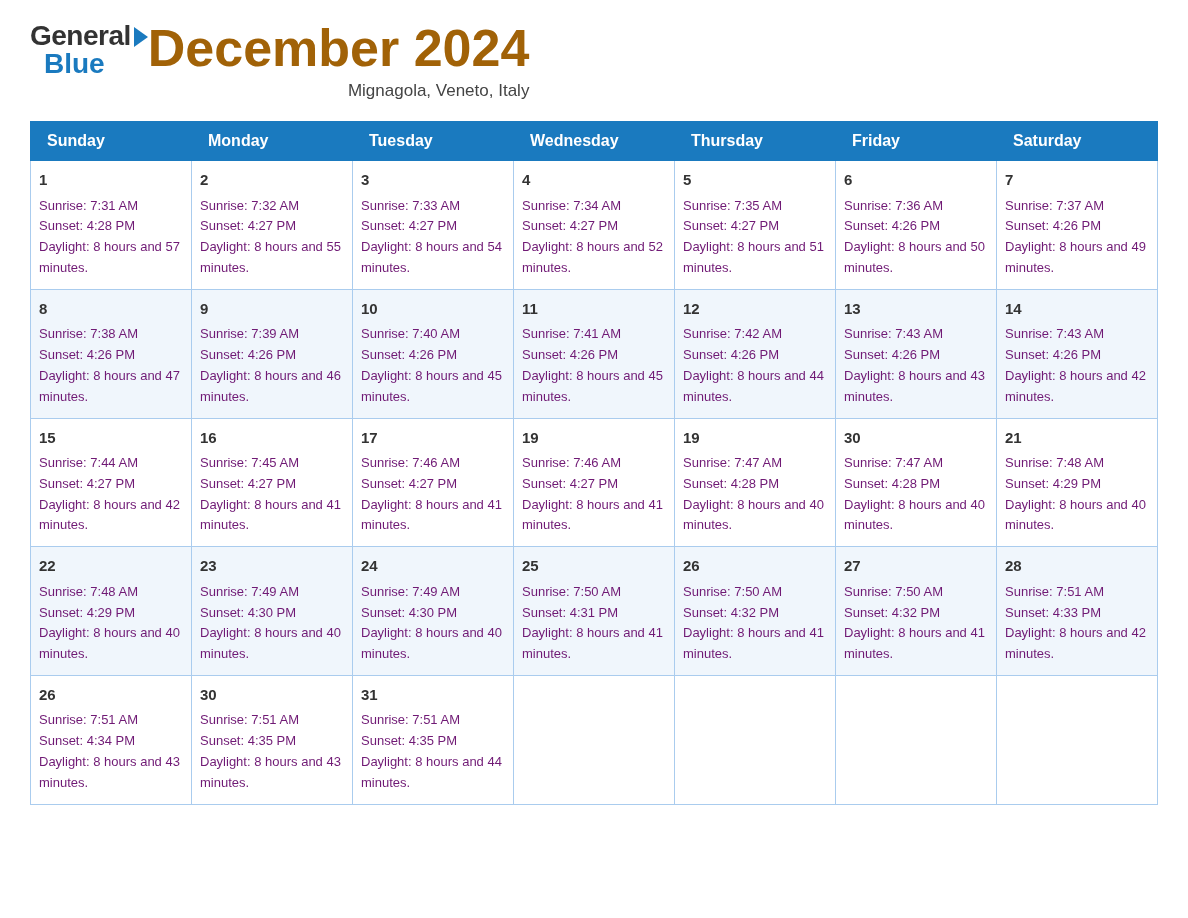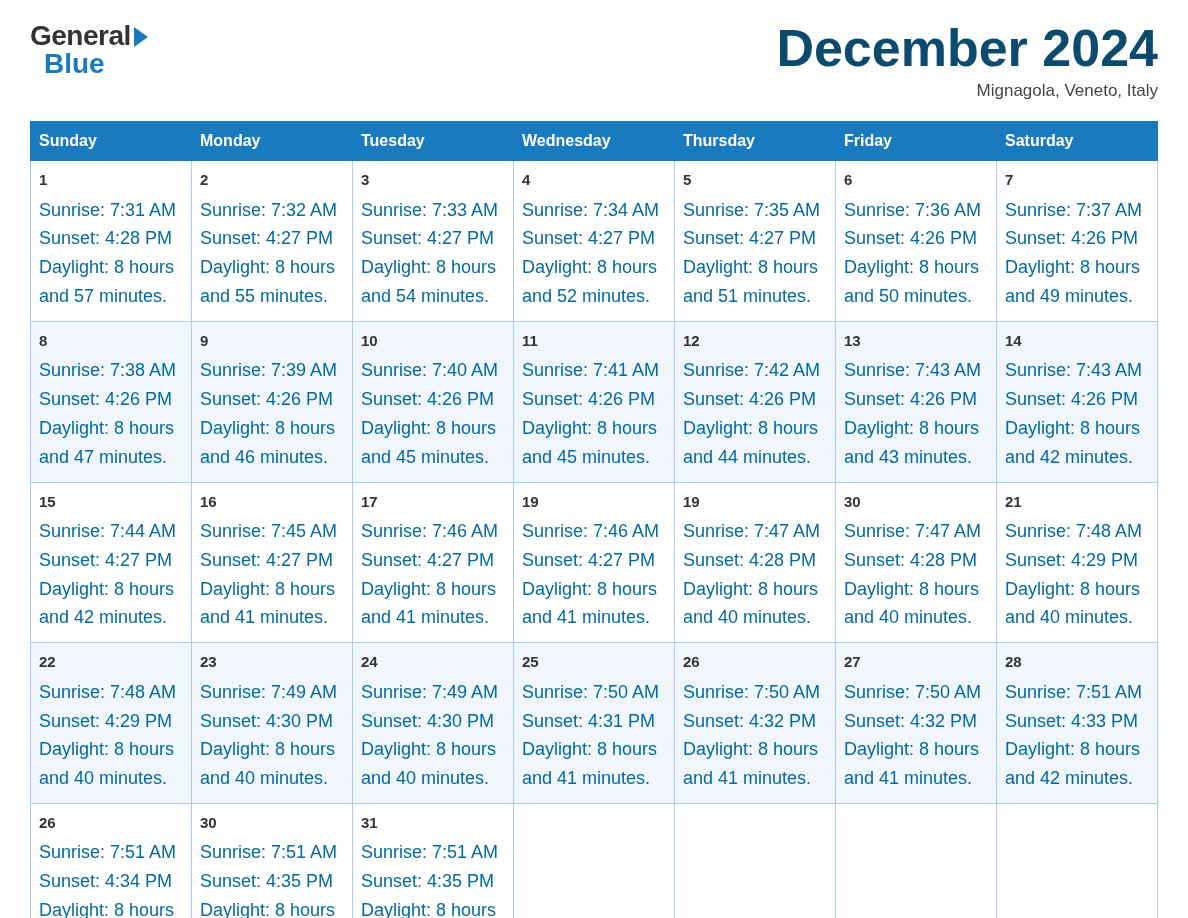--- a/index.html
+++ b/index.html
@@ -5,21 +5,20 @@
     * { box-sizing: border-box; margin: 0; padding: 0; }
     body {
       font-family: Arial, sans-serif;
       background: #fff;
       width: 1188px;
       min-height: 918px;
       padding: 20px 30px;
     }
     .header {
       display: flex;
-      justify-content: space-between;
       align-items: flex-start;
       margin-bottom: 20px;
     }
     .logo {
       display: flex;
       flex-direction: column;
       align-items: flex-start;
     }
     .logo-top {
       display: flex;
@@ -46,37 +45,37 @@
       color: #1a7abf;
       margin-top: -4px;
       margin-left: 14px;
     }
     .title-section {
       text-align: right;
     }
     .month-title {
       font-size: 52px;
       font-weight: bold;
-      color: #0c4a6e;
+      color: #a16207;
       line-height: 1.1;
     }
     .location {
       font-size: 17px;
       color: #444;
       margin-top: 4px;
     }
     .calendar {
       width: 100%;
       border-collapse: collapse;
       border: 1px solid #1a7abf;
     }
     .calendar thead tr th {
       background-color: #1a7abf;
       color: #fff;
-      padding: 10px 8px;
+      padding: 10px 16px;
       font-size: 16px;
       font-weight: bold;
       text-align: left;
       border: 1px solid #1a7abf;
     }
     .calendar tbody tr td {
       vertical-align: top;
       padding: 8px 8px 10px 8px;
       font-size: 13px;
       color: #333;
@@ -85,22 +84,22 @@
       min-height: 100px;
       line-height: 1.5;
     }
     .calendar tbody tr td .day-num {
       font-size: 15px;
       font-weight: bold;
       display: block;
       margin-bottom: 4px;
     }
     .calendar tbody tr td .day-info {
-      font-size: 18px;
-      color: #0369a1;
+      font-size: 13px;
+      color: #701a75;
       line-height: 1.6;
     }
     .calendar tbody tr:nth-child(odd) td {
       background-color: #ffffff;
     }
     .calendar tbody tr:nth-child(even) td {
       background-color: #f0f6fc;
     }
     .empty-cell {
       background-color: #fff !important;

